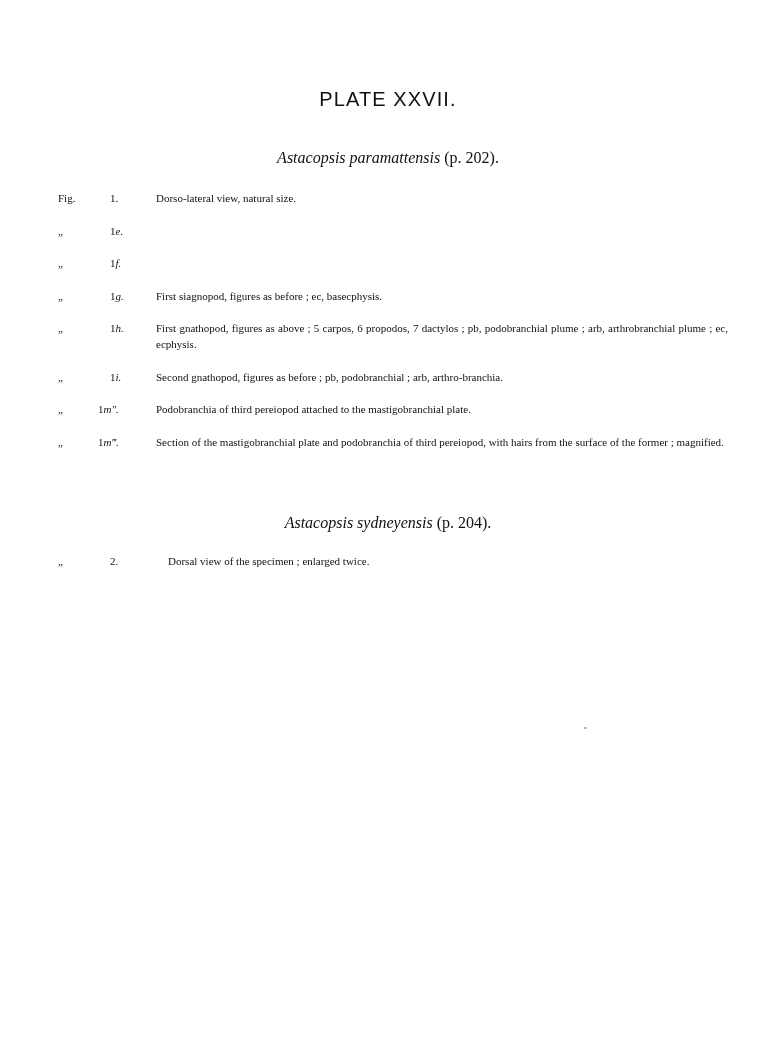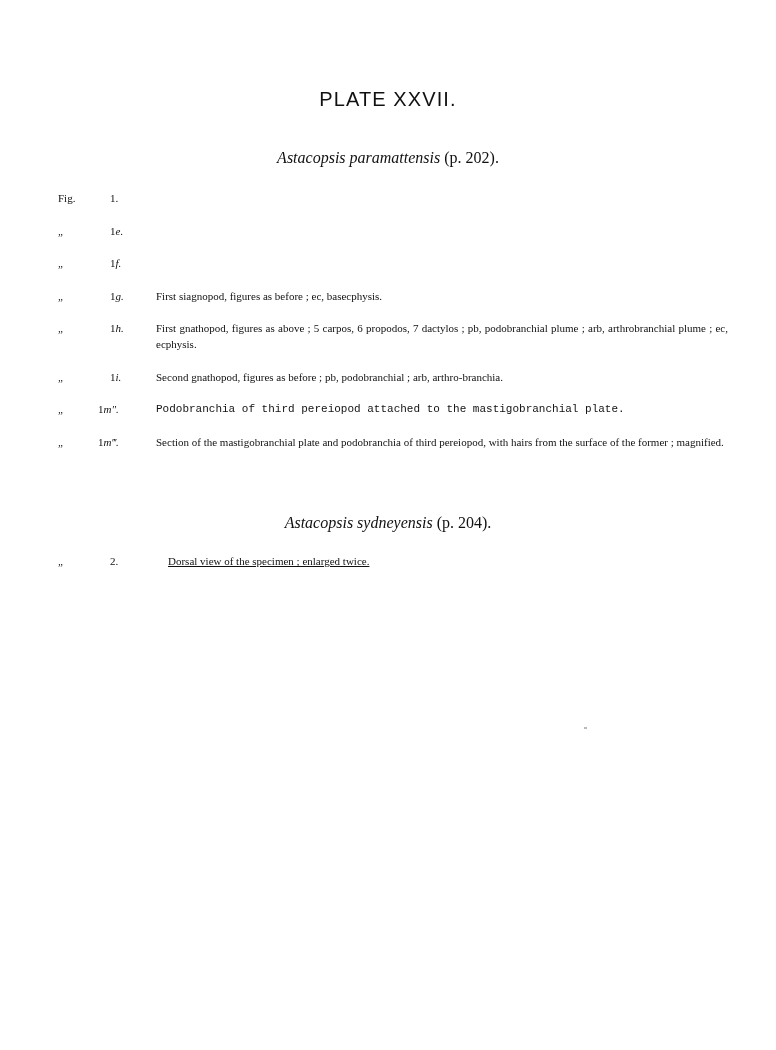--- a/index.html
+++ b/index.html
@@ -73,21 +73,20 @@
     font-style: italic;
   }
   .entry .body {
     flex: 1 1 auto;
     padding-right: 48px;
     text-align: justify;
     text-justify: inter-word;
   }
   .entry.tight .body {
     text-align: left;
-    font-family: Liberation Mono, monospace;
   }
   .it { font-style: italic; }
 
   
   .entry.first .lead {
     padding-left: 58px;
     width: 52px;
   }
 
   .entry.wide-num .num {
@@ -97,21 +96,20 @@
   }
 
   .species-heading.second {
     margin-top: 64px;
   }
   .entries.second {
     margin-top: 22px;
   }
   .entry.last .body {
     padding-left: 12px;
-    text-decoration: underline;
   }
   .speck {
     position: absolute;
     left: 584px;
     top: 639px;
     width: 3px;
     height: 2px;
     background: #b9b9b9;
   }
 </style>
@@ -124,20 +122,21 @@
 
   <div class="species-heading">
     <span class="sp-name">Astacopsis paramattensis</span><span class="sp-page"> (p. 202).</span>
   </div>
 
   <div class="entries">
 
     <div class="entry first">
       <span class="lead">Fig.</span>
       <span class="num"><span>1.</span><span class="it"></span></span>
+      <span class="body">Dorso-lateral view, natural size.</span>
     </div>
 
     <div class="entry">
       <span class="lead">„</span>
       <span class="num"><span>1</span><span class="it">e.</span></span>
     </div>
 
     <div class="entry">
       <span class="lead">„</span>
       <span class="num"><span>1</span><span class="it">f.</span></span>

